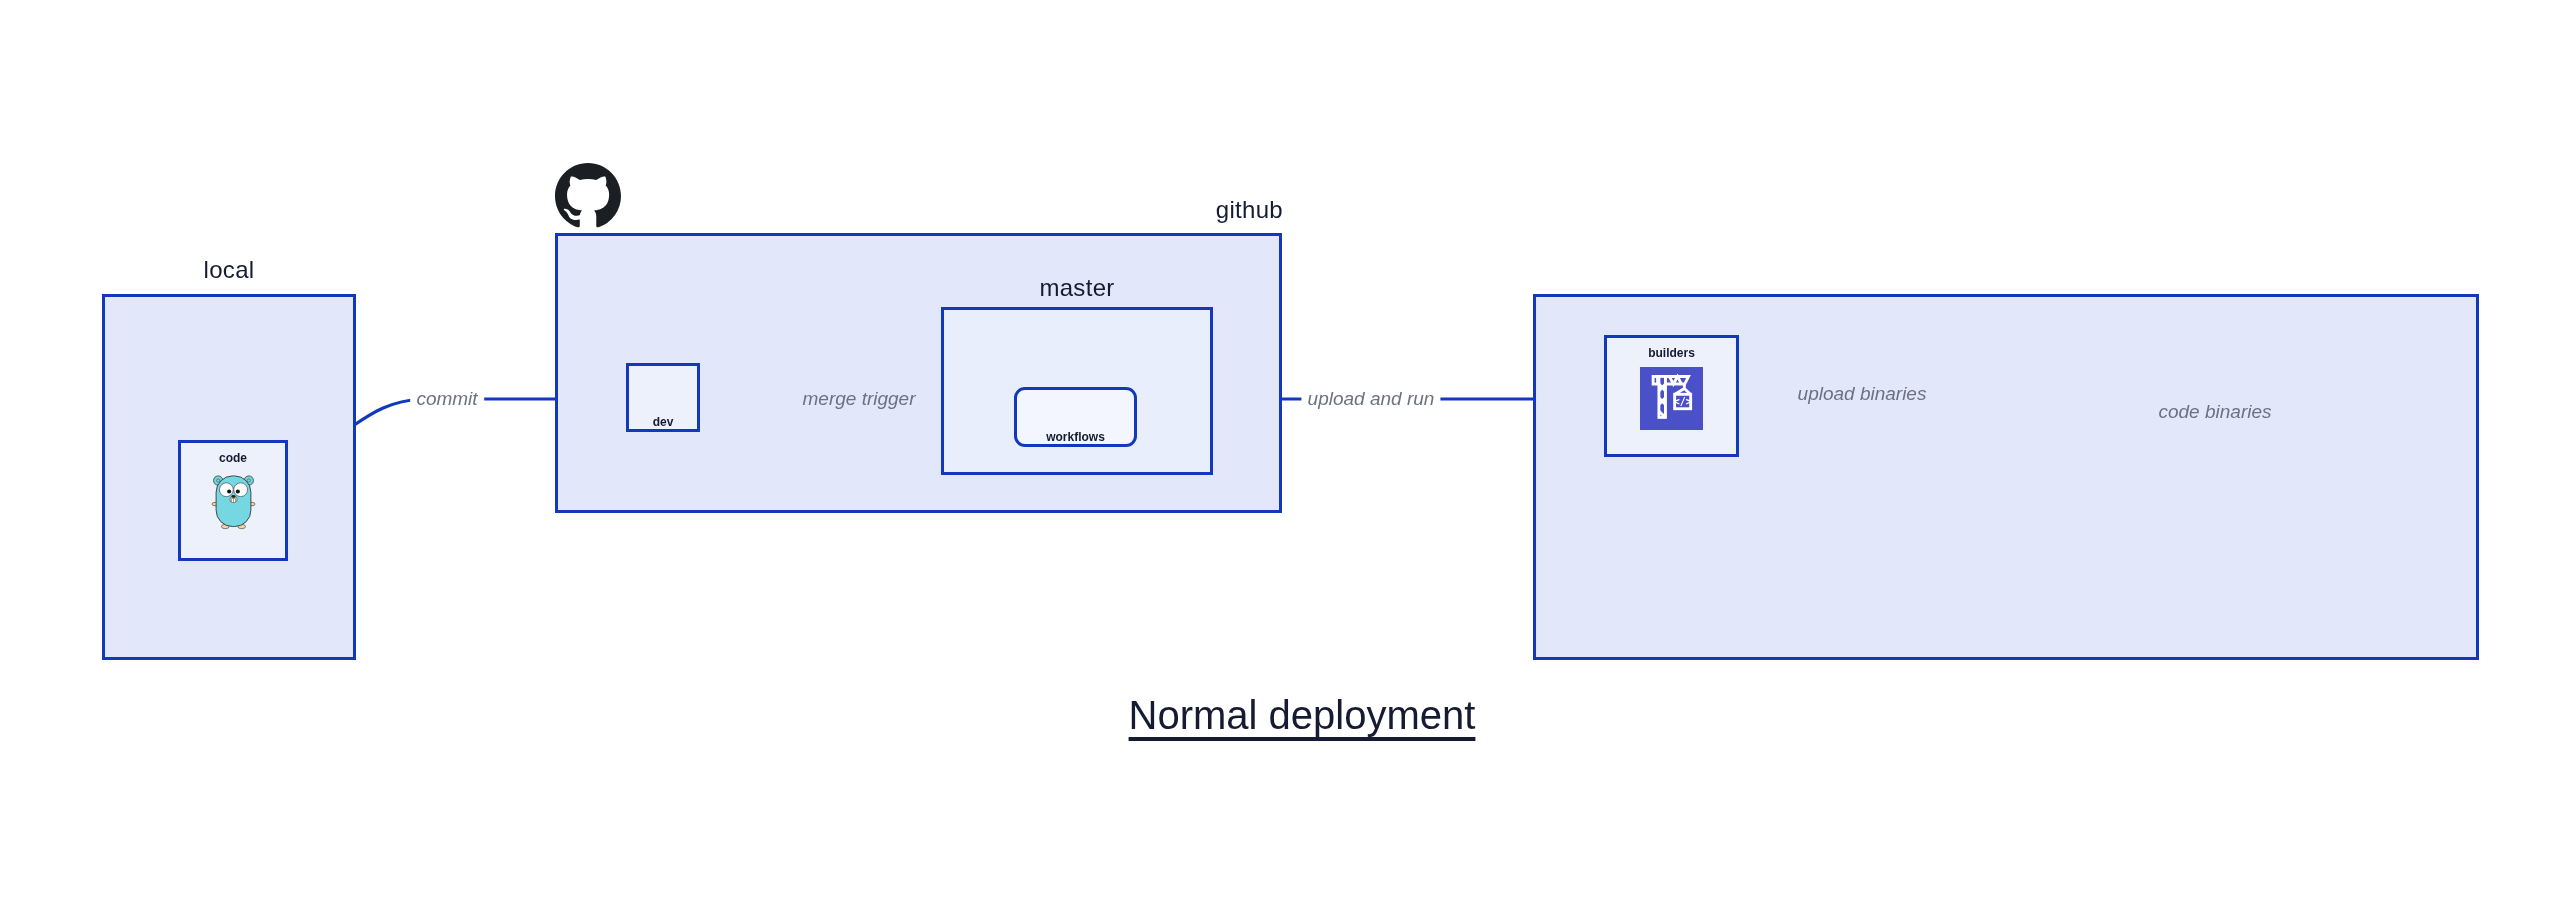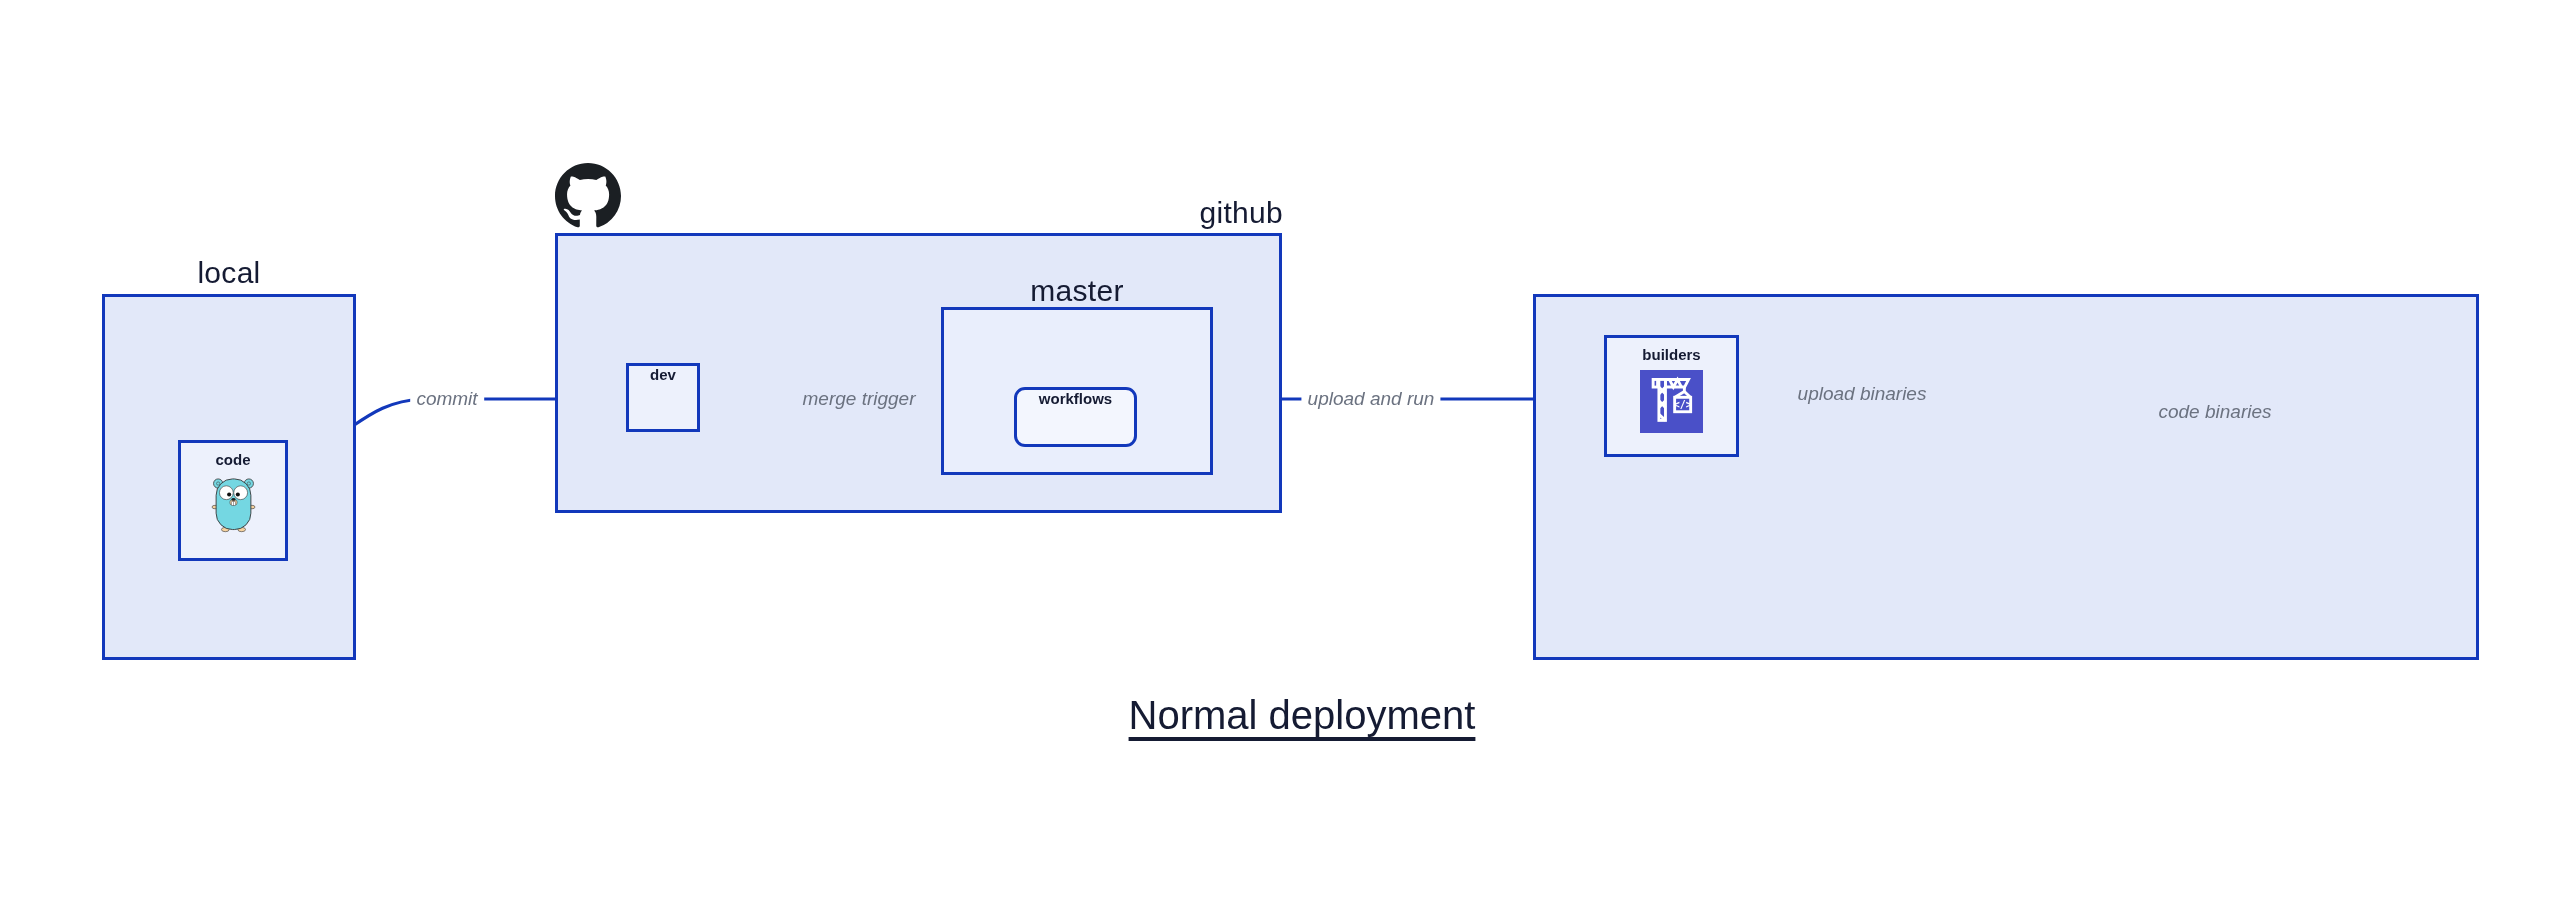--- a/index.html
+++ b/index.html
@@ -7,29 +7,29 @@
     --fill_node:#edf1fc; --fill_workflows:#f3f6fe; --text_dark:#151b33;
     --edge_gray:#6b7280; --builders_bg:#4a50c8; --s3_bg:#3f8624; --ec2_bg:#d9731f;
     --octocat:#1b1f23; --gopher_body:#74d7e2; --gopher_skin:#f7d3a0; --page_bg:#ffffff;
   }
   html,body{margin:0;padding:0;background:var(--page_bg);}
   .stage{position:relative;width:2604px;height:902px;background:var(--page_bg);
          font-family:"Liberation Sans","DejaVu Sans",sans-serif;overflow:hidden;}
   .container-box{position:absolute;background:var(--fill_container);
          border:3.1px solid var(--border_blue);box-sizing:border-box;}
   .container-box.master{background:var(--fill_master);}
-  .container-label{position:absolute;font-size:30px;color:var(--text_dark);
+  .container-label{position:absolute;font-size:24px;color:var(--text_dark);
          letter-spacing:0.3px;}
   .center{text-align:center;}
   .right{text-align:right;}
   .node{position:absolute;background:var(--fill_node);border:3.1px solid var(--border_blue);
          box-sizing:border-box;display:flex;flex-direction:column;align-items:center;}
-  .node.flat{justify-content:flex-start;}
+  .node.flat{justify-content:flex-end;}
   .node.workflows{background:var(--fill_workflows);}
-  .node-label{font-size:15px;font-weight:bold;color:var(--text_dark);}
+  .node-label{font-size:12px;font-weight:bold;color:var(--text_dark);}
   .node .node-label{margin-top:8.2px;}
   .node.flat .node-label{margin-top:0;}
   .icon-tile{margin-top:7.2px;display:block;}
   .edge-label{position:absolute;transform:translate(-50%,-50%);font-size:19px;
          font-style:italic;color:var(--edge_gray);padding:1px 6.2px;white-space:nowrap;}
   .on-white{background:var(--page_bg);}
   .on-fill{background:var(--fill_container);}
   .edge-layer{position:absolute;left:0;top:0;pointer-events:none;}
   .edge-layer path.wire{stroke:var(--border_blue);stroke-width:6;fill:none;}
   #arrowhead path{fill:var(--border_blue);}

